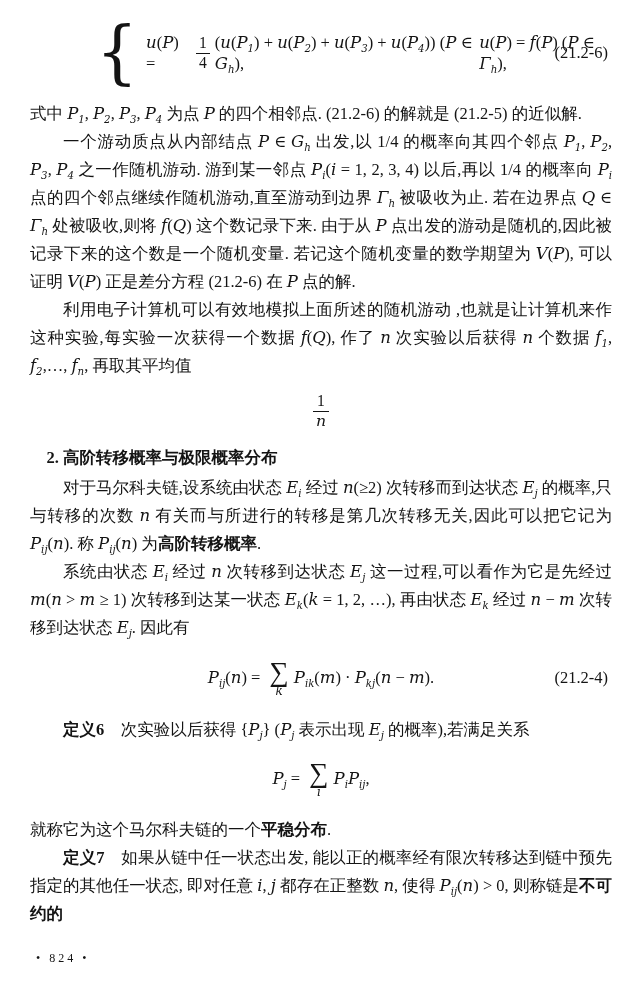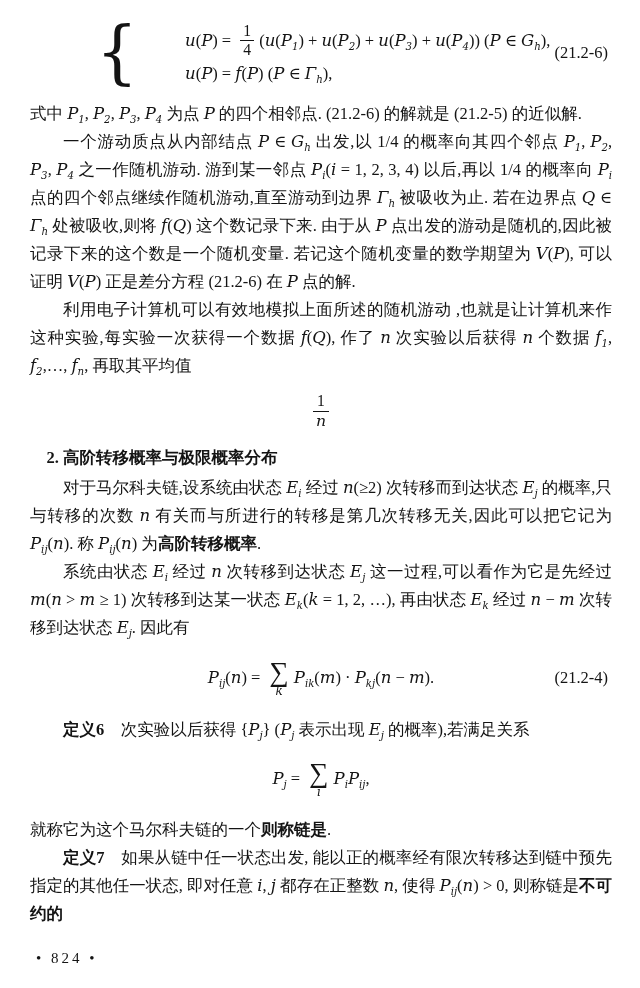--- a/index.html
+++ b/index.html
@@ -22,41 +22,41 @@
   .heading { font-weight:700; text-indent:1em; margin:2px 0; }
 
   
   .eq-block { position:relative; display:flex; align-items:center; }
   .eq-center { justify-content:center; }
   .eq-label { position:absolute; right:4px; top:50%; transform:translateY(-50%); white-space:nowrap; }
   .eq6 { padding-left:66px; margin:2px 0 6px 0; height:82px; }
   .eq6-brace { font-size:66px; font-weight:400; line-height:1;
                transform:scaleY(1.05); margin-right:8px;
                font-family:"DejaVu Serif",serif; }
-  .eq-lines { display:flex; flex-direction:column; justify-content:center; gap:4px;margin-left:39px; }
+  .eq-lines { display:flex; flex-direction:row; justify-content:center; gap:4px; }
   .eq-line { display:flex; align-items:center; white-space:pre; line-height:1.3; }
 
   .frac { display:inline-flex; flex-direction:column; align-items:center;
           vertical-align:middle; margin:0 5px; line-height:1.15; font-size:0.95em; }
   .frac .num { padding:0 3px; }
   .frac .den { border-top:1.5px solid #141414; padding:0 3px; }
 
   .sum { display:inline-flex; flex-direction:column; align-items:center;
          vertical-align:middle; margin:0 5px; line-height:1; }
   .sum .sym { font-size:27px; font-style:normal; }
   .sum .under { font-size:12px; margin-top:-1px; }
 
   .formula-avg { margin:6px 0 8px 0; height:50px; }
   .eq7 { margin:8px 0 10px 0; height:56px; }
   .formula-stat { margin:8px 0 10px 0; height:54px;text-align:right; }
 
   .runs { white-space:pre-wrap; }
 
   .page-number { position:absolute; left:36px; top:944px;
-                 font-size:15px; letter-spacing:3px; }
+                 font-size:12px; letter-spacing:3px; }
 </style>
 </head>
 <body>
 
 <div class="page">
 
   <div class="eq-block eq6">
     <span class="eq6-brace">{</span>
     <div class="eq-lines">
       <div class="eq-line">
@@ -115,19 +115,19 @@
     <div class="eq-line">
       <span class="runs"><span class="mi">P</span><sub>j</sub><span> = </span></span>
       <span class="sum">
         <span class="sym">∑</span>
         <span class="under mi">i</span>
       </span>
       <span class="runs"><span class="mi">P</span><sub>i</sub><span class="mi">P</span><sub>ij</sub><span>,</span></span>
     </div>
   </div>
 
-  <p><span class="runs"><span>就称它为这个马尔科夫链的一个</span><span class="bld">则称链是</span><span>.</span></span></p>
+  <p><span class="runs"><span>就称它为这个马尔科夫链的一个</span><span class="bld">平稳分布</span><span>.</span></span></p>
 
   <p class="indent"><span class="runs"><span class="bld">定义7</span><span>　如果从链中任一状态出发, 能以正的概率经有限次转移达到链中预先指定的其他任一状态, 即对任意 </span><span class="mi">i</span><span>, </span><span class="mi">j</span><span> 都存在正整数 </span><span class="mi">n</span><span>, 使得 </span><span class="mi">P</span><sub>ij</sub><span>(</span><span class="mi">n</span><span>) &gt; 0, 则称链是</span><span class="bld">不可约的</span></span></p>
 
   <div class="page-number">• 824 •</div>
 
 </div>
 
 </body></html>

